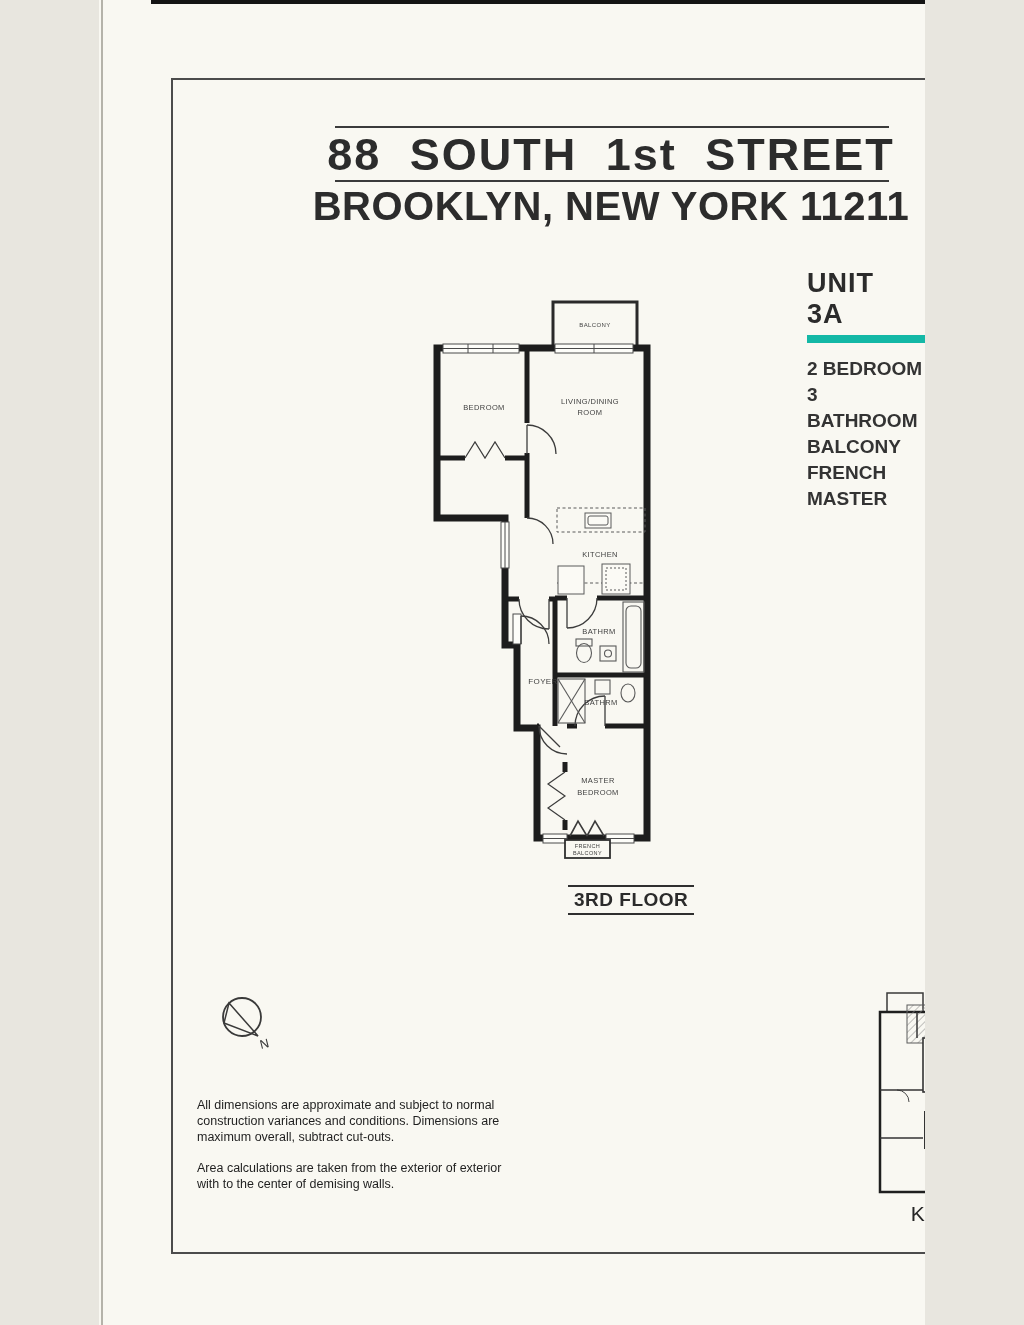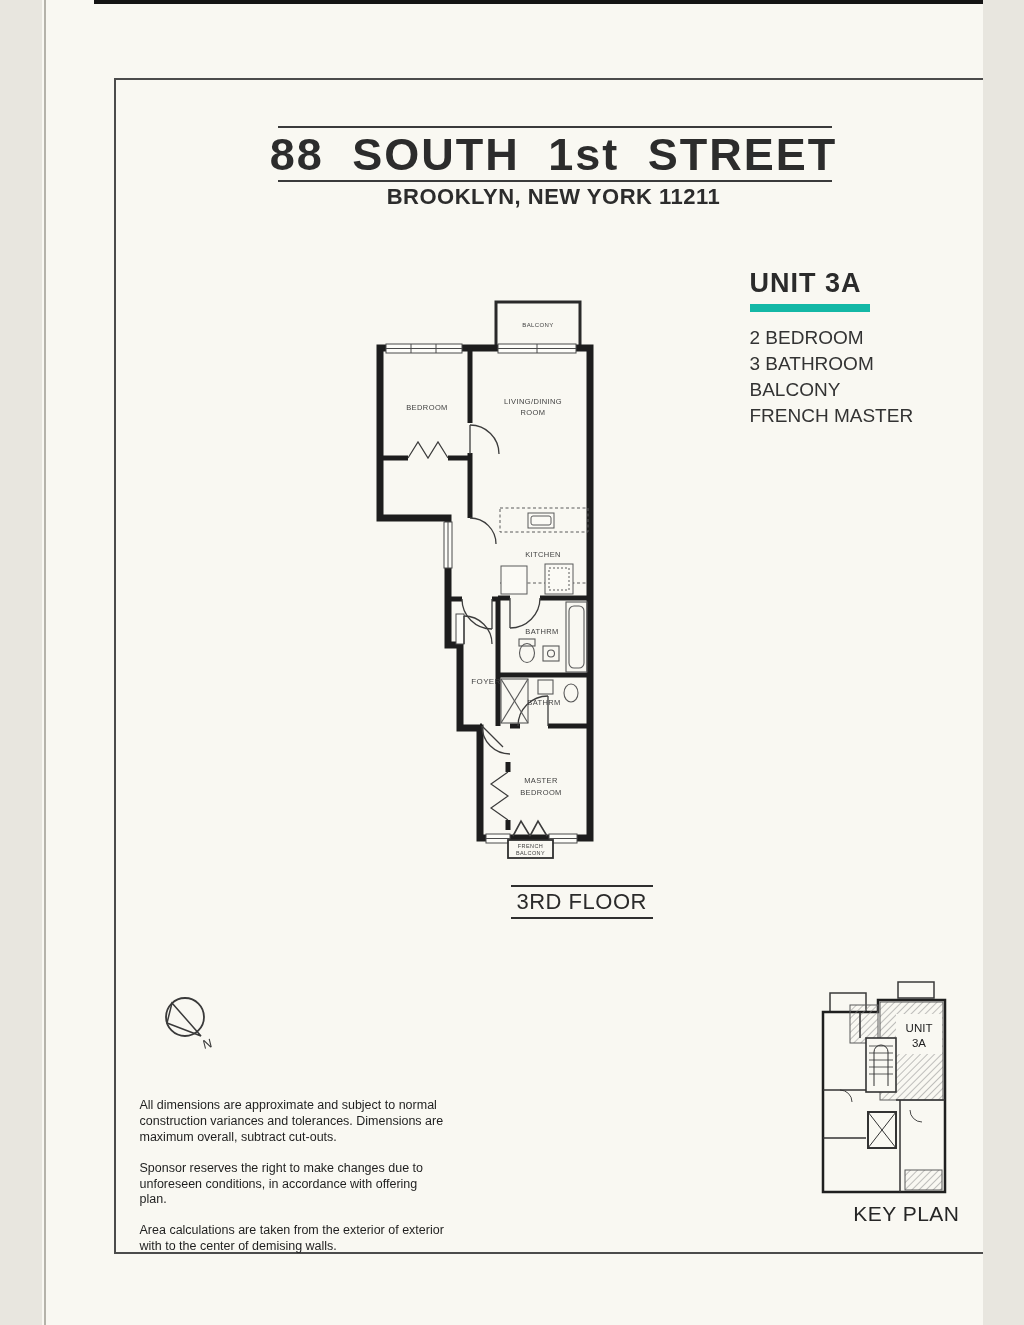--- a/index.html
+++ b/index.html
@@ -1,45 +1,45 @@
 <!DOCTYPE html>
 <html><head>
 <meta charset="utf-8">
 <style>
   html,body{margin:0;padding:0;background:#e8e6df;}
   .page{
-    position:relative;width:941px;height:1325px;margin:0 auto;
+    position:relative;width:826px;height:1325px;margin:0 auto;
     background:#f9f8f2;overflow:hidden;
     font-family:"Liberation Sans", sans-serif;color:#2e2e2e;
   }
   .abs{position:absolute;}
   .scan-top{left:52px;top:0;width:972px;height:4px;background:#141414;}
   .scan-left{left:2px;top:0;width:2px;height:1325px;background:#98958c;opacity:.7;}
   .scan-right{left:963px;top:0;width:1px;height:1325px;background:#dddbd2;}
   .frame{left:72px;top:78px;width:879px;height:1172px;border:2px solid #4c4c4c;}
   .title-rule{left:236px;width:554px;height:2px;background:#3b3b3b;}
   .address{
     left:180px;top:129px;width:664px;text-align:center;
     font-size:45px;font-weight:700;letter-spacing:2px;word-spacing:14px;
     color:#2c2c2c;white-space:nowrap;
   }
   .city{
     left:180px;top:184px;width:664px;text-align:center;
-    font-size:22px;font-weight:700;letter-spacing:.5px;color:#2c2c2c;white-space:nowrap;
+    font-size:40px;font-weight:700;letter-spacing:.5px;color:#2c2c2c;white-space:nowrap;
   }
   .unit-info{left:708px;top:268px;}
   .unit-title{
     display:inline-block;font-size:27px;font-weight:700;letter-spacing:1px;
     border-bottom:8px solid #14b8a6;padding:0 8px 5px 0;color:#2b2b2b;
   }
-  .unit-features{margin-top:13px;font-size:19px;font-weight:400;line-height:26px;color:#333;}
+  .unit-features{margin-top:13px;font-size:19px;font-weight:700;line-height:26px;color:#333;}
   .floor-label{
     left:469px;top:885px;display:inline-block;
     border-top:2px solid #2f2f2f;border-bottom:2px solid #2f2f2f;
-    font-size:22px;font-weight:400;letter-spacing:.5px;padding:2px 6px;color:#2b2b2b;
+    font-size:19px;font-weight:700;letter-spacing:.5px;padding:2px 6px;color:#2b2b2b;
   }
   .notes{left:98px;top:1098px;width:306px;font-size:12.5px;line-height:1.27;color:#1f1f1f;}
   .notes p{margin:0 0 15px 0;}
   .keyplan-caption{left:766px;top:1202px;width:152px;text-align:right;font-size:21px;letter-spacing:.5px;color:#262626;}
   svg text{font-family:"Liberation Sans", sans-serif;}
 </style>
 </head>
 <body>
 
 <div class="page">
@@ -168,22 +168,21 @@
 
   <div class="abs floor-label">3RD FLOOR</div>
 
   <svg class="abs" style="left:110px;top:990px;" width="72" height="72" viewBox="0 0 72 72">
     <circle cx="33" cy="27" r="19" fill="none" stroke="#3a3a3a" stroke-width="1.8"></circle>
     <path d="M20 13 L49 46 L15 33 Z" fill="none" stroke="#3a3a3a" stroke-width="1.5"></path>
     <text x="52" y="59" font-size="12.5" fill="#3a3a3a" transform="rotate(-14 52 59)">N</text>
   </svg>
 
   <div class="abs notes">
-    <p>All dimensions are approximate and subject to normal construction variances and tolerances. Dimensions are maximum overall, subtract cut-outs.</p>
-    <p>Sponsor reserves the right to make changes due to unforeseen conditions, in accordance with offering plan.</p>
+    <p>All dimensions are approximate and subject to normal construction variances and conditions. Dimensions are maximum overall, subtract cut-outs.</p>
     <p>Area calculations are taken from the exterior of exterior with to the center of demising walls.</p>
   </div>
 
   <svg class="abs" style="left:768px;top:980px;" width="148" height="226" viewBox="0 0 148 226">
     <defs>
       <pattern id="hatch" width="5" height="5" patternUnits="userSpaceOnUse" patternTransform="rotate(45)">
         <line x1="0" y1="0" x2="0" y2="5" stroke="#8d8d8d" stroke-width="1.1"></line>
       </pattern>
     </defs>
 

